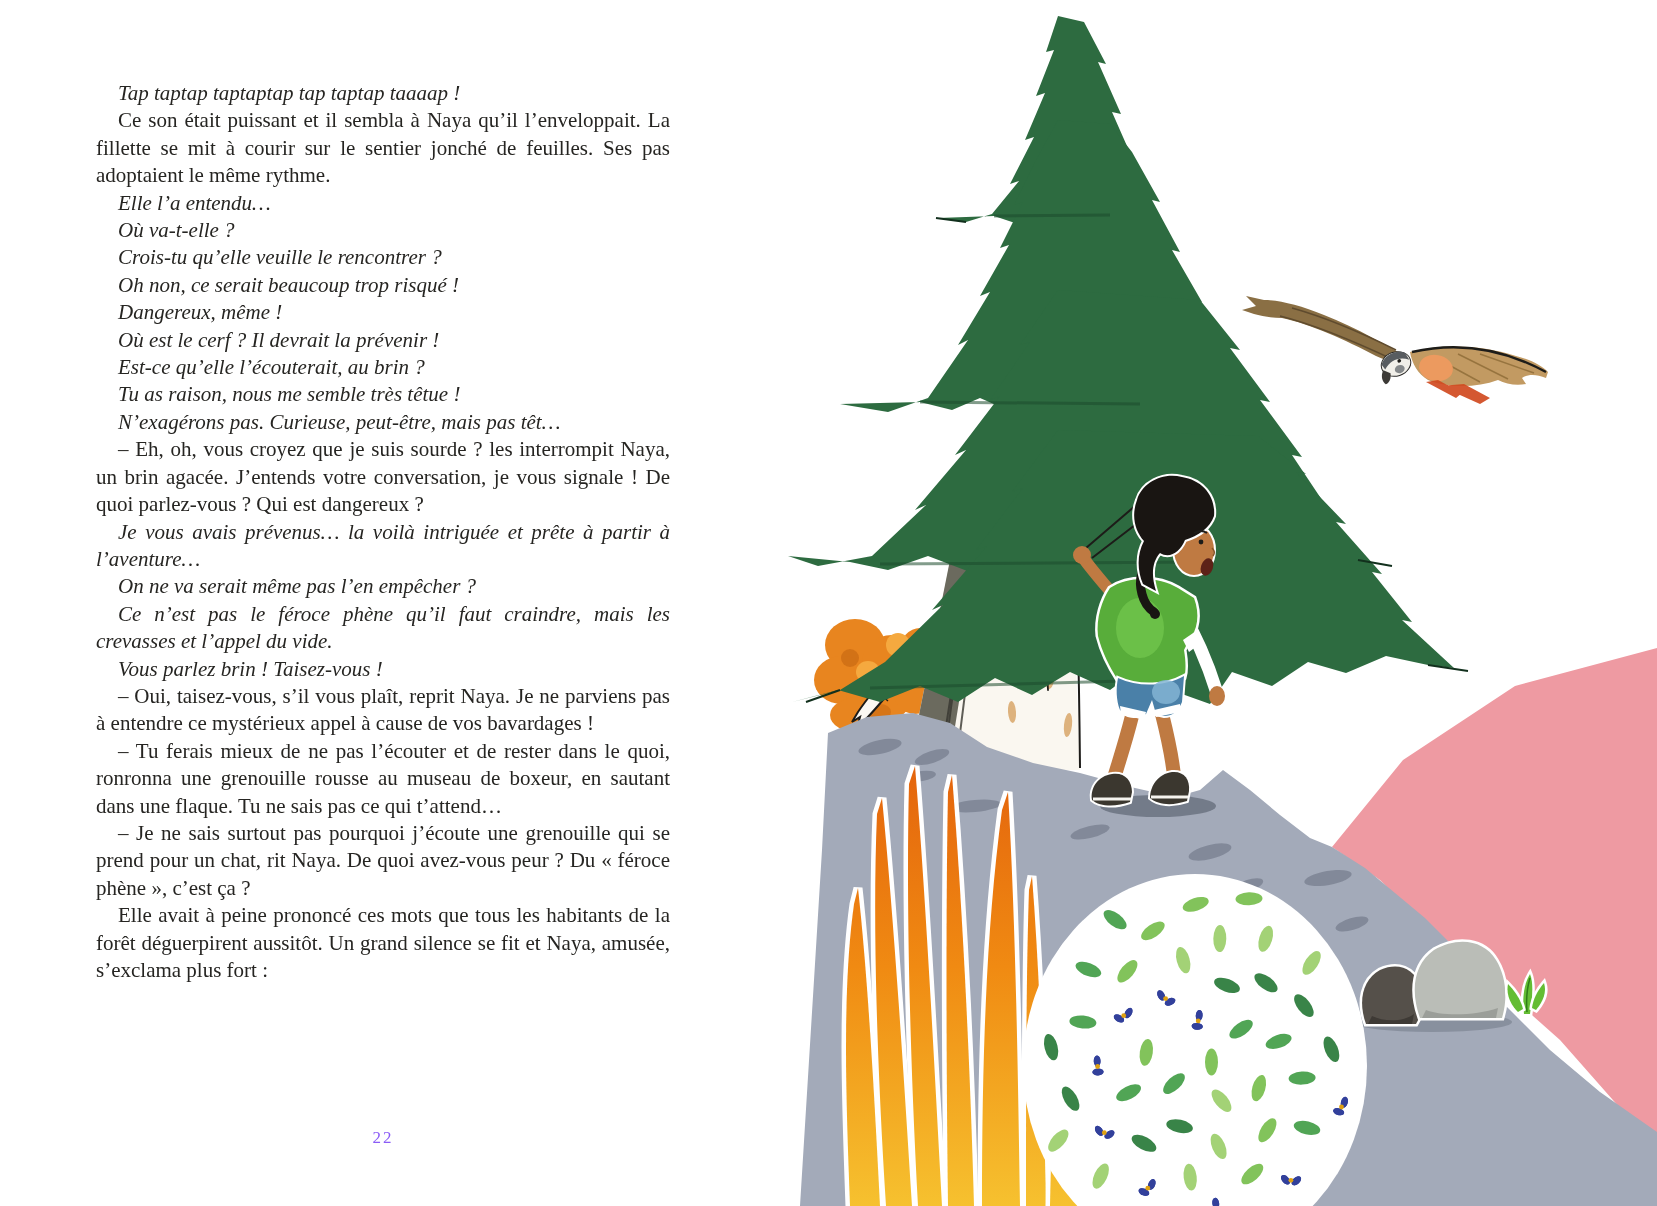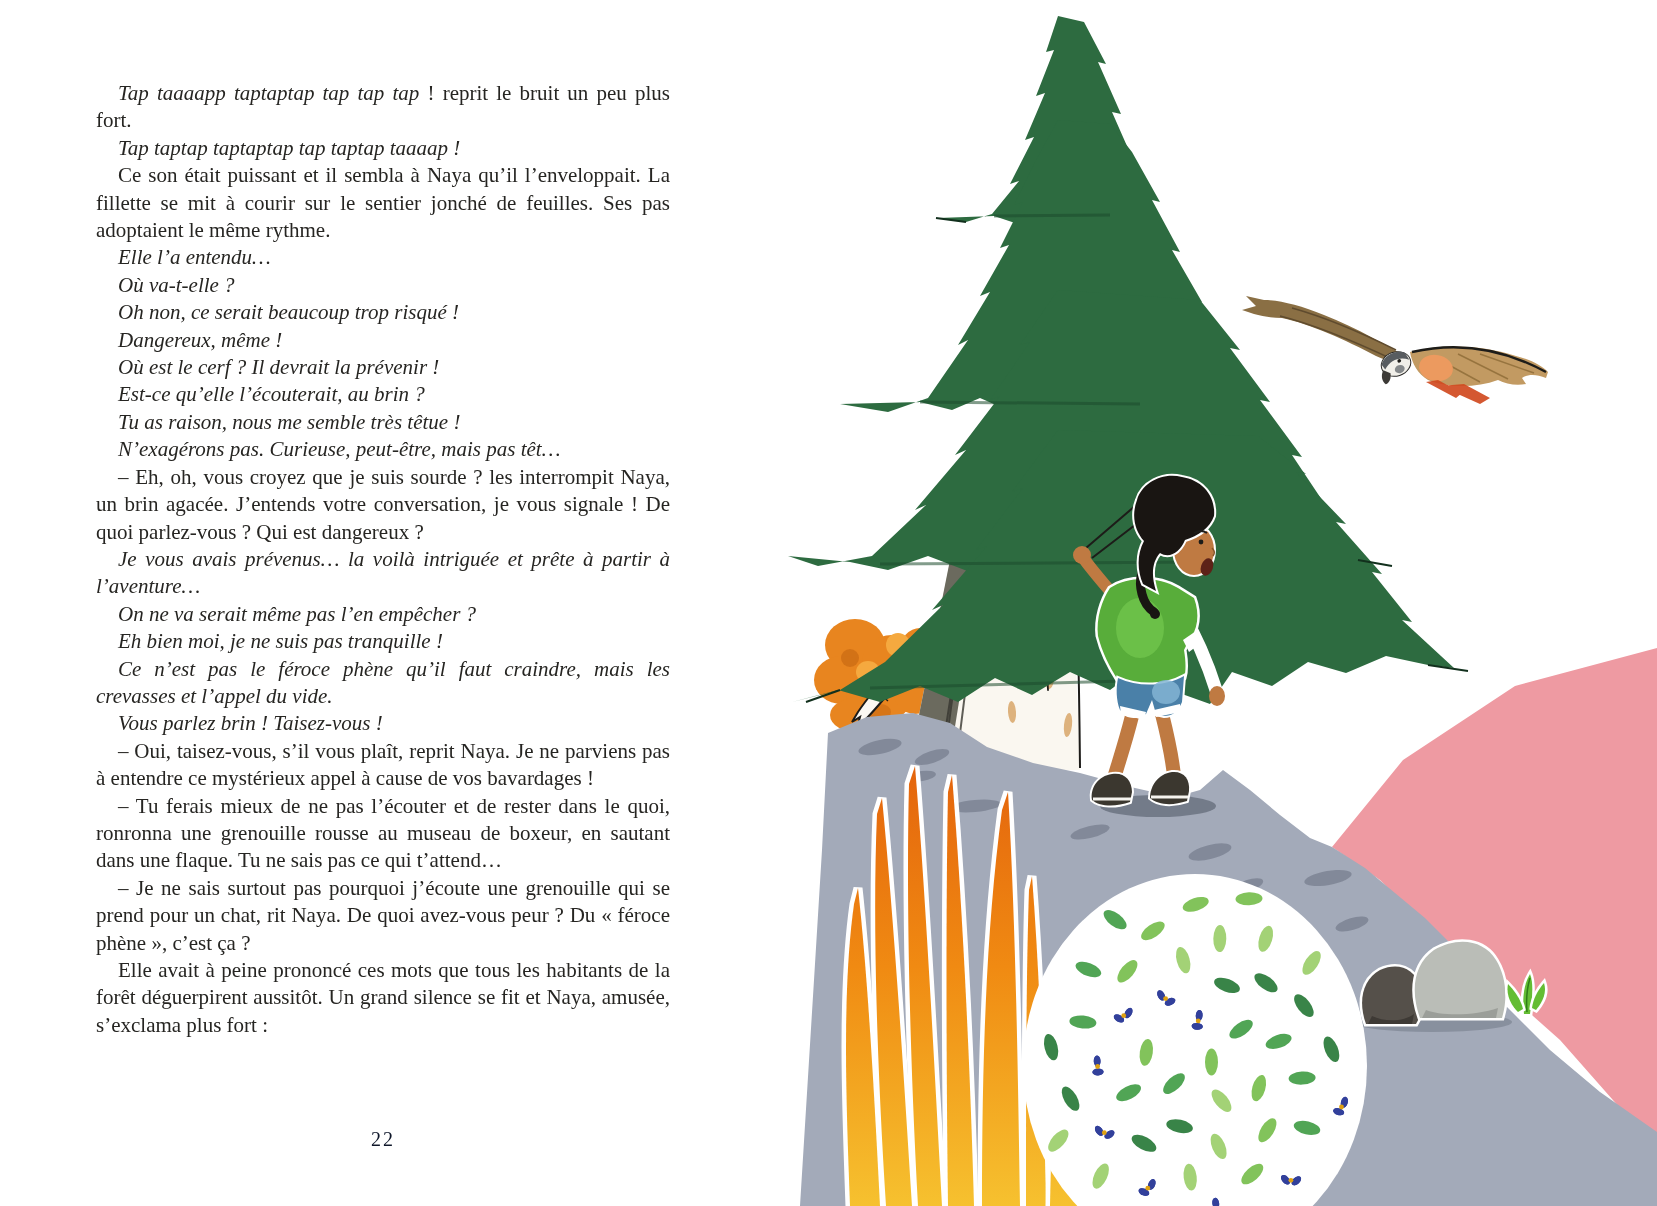--- a/index.html
+++ b/index.html
@@ -15,48 +15,47 @@
     position:absolute;left:96px;top:80px;width:574px;
     font-size:21px;line-height:27.4px;
     color:#262522;
     text-align:justify;
   }
   .para{margin:0;text-indent:22px;}
   .para .it{font-style:italic;}
   .para .ro{font-style:normal;}
   .page-number{
     position:absolute;left:96px;top:1128px;width:574px;
-    text-align:center;font-size:20px;letter-spacing:2px;color:#0f172a;
+    text-align:center;font-size:17px;letter-spacing:2px;color:#8b5cf6;
   }
   .illustration{position:absolute;left:780px;top:0;width:877px;height:1206px;}
   svg{display:block;}
   .halo{paint-order:stroke;stroke:#fff;}
 </style>
 </head>
 <body>
 
 <div class="spread">
 
   <div class="left-page">
     <div class="text-block">
-        <p class="para"><span class="it">Tap taaaapp taptaptap tap tap tap</span><span class="ro"> ! reprit le bruit un peu plus fort.</span></p>
         <p class="para"><span class="it">Tap taptap taptaptap tap taptap taaaap !</span></p>
         <p class="para"><span class="ro">Ce son était puissant et il sembla à Naya qu’il l’enveloppait. La fillette se mit à courir sur le sentier jonché de feuilles. Ses pas adoptaient le même rythme.</span></p>
         <p class="para"><span class="it">Elle l’a entendu…</span></p>
         <p class="para"><span class="it">Où va-t-elle ?</span></p>
+        <p class="para"><span class="it">Crois-tu qu’elle veuille le rencontrer ?</span></p>
         <p class="para"><span class="it">Oh non, ce serait beaucoup trop risqué !</span></p>
         <p class="para"><span class="it">Dangereux, même !</span></p>
         <p class="para"><span class="it">Où est le cerf ? Il devrait la prévenir !</span></p>
         <p class="para"><span class="it">Est-ce qu’elle l’écouterait, au brin ?</span></p>
         <p class="para"><span class="it">Tu as raison, nous me semble très têtue !</span></p>
         <p class="para"><span class="it">N’exagérons pas. Curieuse, peut-être, mais pas têt…</span></p>
         <p class="para"><span class="ro">– Eh, oh, vous croyez que je suis sourde ? les interrompit Naya, un brin agacée. J’entends votre conversation, je vous signale ! De quoi parlez-vous ? Qui est dangereux ?</span></p>
         <p class="para"><span class="it">Je vous avais prévenus… la voilà intriguée et prête à partir à l’aventure…</span></p>
         <p class="para"><span class="it">On ne va serait même pas l’en empêcher ?</span></p>
-        <p class="para"><span class="it">Eh bien moi, je ne suis pas tranquille !</span></p>
         <p class="para"><span class="it">Ce n’est pas le féroce phène qu’il faut craindre, mais les crevasses et l’appel du vide.</span></p>
         <p class="para"><span class="it">Vous parlez brin ! Taisez-vous !</span></p>
         <p class="para"><span class="ro">– Oui, taisez-vous, s’il vous plaît, reprit Naya. Je ne parviens pas à entendre ce mystérieux appel à cause de vos bavardages !</span></p>
         <p class="para"><span class="ro">– Tu ferais mieux de ne pas l’écouter et de rester dans le quoi, ronronna une grenouille rousse au museau de boxeur, en sautant dans une flaque. Tu ne sais pas ce qui t’attend…</span></p>
         <p class="para"><span class="ro">– Je ne sais surtout pas pourquoi j’écoute une grenouille qui se prend pour un chat, rit Naya. De quoi avez-vous peur ? Du « féroce phène », c’est ça ?</span></p>
         <p class="para"><span class="ro">Elle avait à peine prononcé ces mots que tous les habitants de la forêt déguerpirent aussitôt. Un grand silence se fit et Naya, amusée, s’exclama plus fort :</span></p>
       </div>
     <div class="page-number">22</div>
   </div>
 

